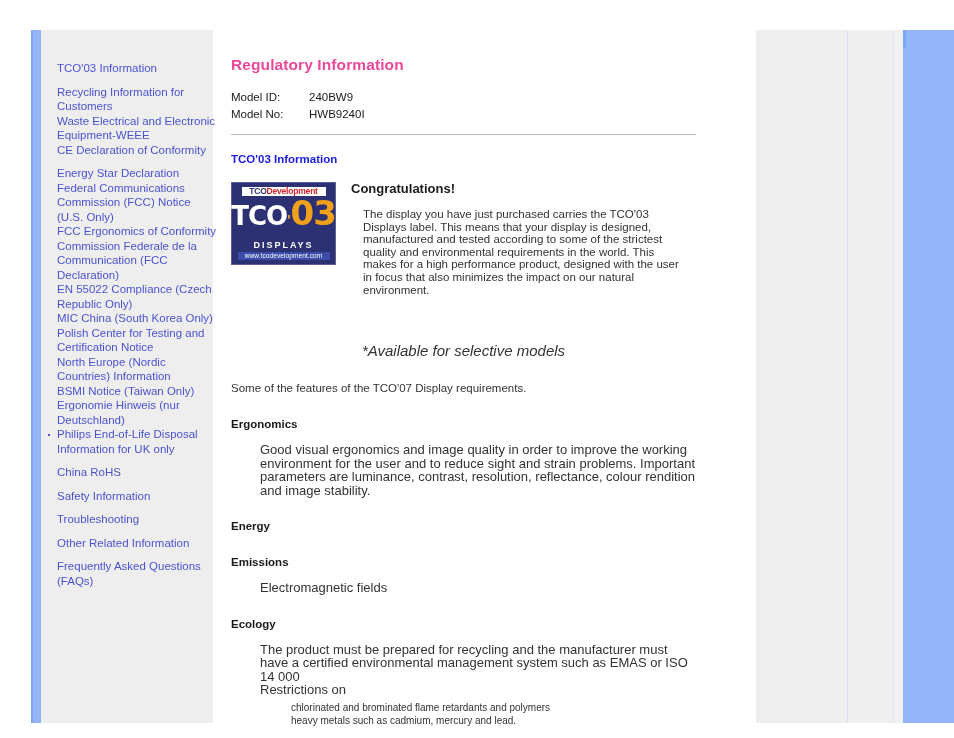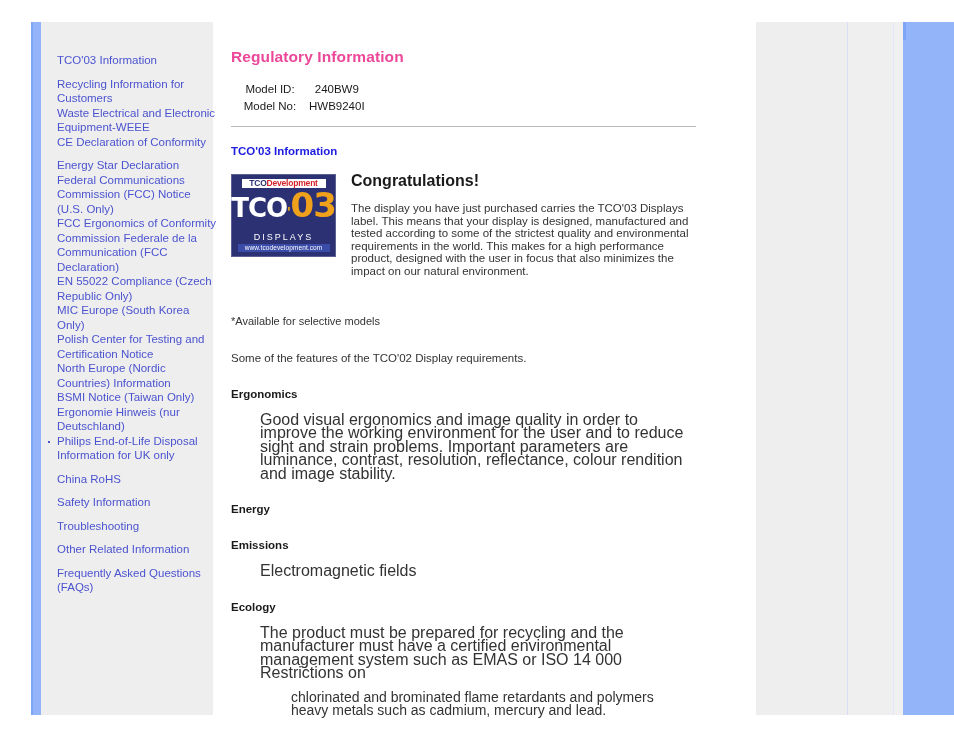--- a/index.html
+++ b/index.html
@@ -12,21 +12,21 @@
     width: 954px;
     height: 738px;
     font-family: "Liberation Sans", sans-serif;
     overflow: hidden;
     position: relative;
   }
 
   
   .page {
     position: absolute;
-    left: 0; top: 0;
+    left: 0; top: 8px;
     width: 954px; height: 609px;
   }
 
   
   .rail-left {
     position: absolute;
     left: 31px; top: 22px;
     width: 10px; height: 693px;
     background: #94b4fa;
   }
@@ -139,21 +139,20 @@
     font-weight: bold;
     color: #ec4899;
     letter-spacing: 0.1px;
   }
 
   table.model {
     border-collapse: collapse;
     margin: 0 0 0 0;
     font-size: 11.5px;
     color: #1a1a1a;
-    text-align: center;
   }
   table.model td {
     padding: 0 0 3px 0;
     vertical-align: top;
   }
   table.model td.label { width: 78px; }
 
   hr.rule {
     border: none;
     border-top: 1px solid #b9b9b9;
@@ -235,21 +234,21 @@
   .tco-big .y {
     color: #f0a11c;
     font-size: 34px;
     font-weight: bold;
     letter-spacing: -1px;
     font-family: "DejaVu Sans", sans-serif;
   }
   .tco-disp {
     color: #ffffff;
     font-size: 9px;
-    font-weight: normal;
+    font-weight: bold;
     letter-spacing: 2px;
     margin-top: 8px;
   }
   .tco-bot {
     width: 92px;
     height: 11px;
     background: #3b4ba8;
     display: flex;
     align-items: center;
     justify-content: center;
@@ -257,56 +256,58 @@
     font-size: 6.5px;
     letter-spacing: 0.1px;
     white-space: nowrap;
     overflow: hidden;
   }
 
   .congrats { flex: 1 1 auto; }
   .congrats .head {
     font-weight: bold;
     color: #1a1a1a;
-    font-size: 16px;
-    margin-bottom: 14px;
+    font-size: 13px;
+    margin-bottom: 3px;
   }
   .congrats p {
-    margin: 0;
+    margin: 12px;
     font-size: 11.5px;
     line-height: 12.6px;
     color: #333333;
   }
 
   .note-italic {
-    font-size: 11px;
+    font-style: italic;
+    font-size: 15px;
     color: #333333;
     margin: 36px 0 0 0;
+    text-align: center;
   }
   .para {
     margin: 23px 0 0 0;
     font-size: 11.5px;
     line-height: 14px;
     color: #333333;
   }
   h3.sub {
     margin: 22px 0 0 0;
     font-size: 11.5px;
     font-weight: bold;
     color: #1a1a1a;
   }
   .indent1 {
     margin: 12px 0 0 29px;
-    font-size: 16px;
+    font-size: 13px;
     line-height: 13.5px;
     color: #333333;
   }
   .indent2 {
-    margin: 11px 0 0 60px;
-    font-size: 14px;
+    margin: 4px 0 0 60px;
+    font-size: 10px;
     line-height: 13.5px;
     color: #333333;
   }
 </style>
 </head>
 <body>
 
 <div class="page">
 
   <div class="rail-left"></div>
@@ -335,21 +336,21 @@
       <a href="#">Waste Electrical and Electronic Equipment-WEEE</a>
       <a href="#">CE Declaration of Conformity</a>
     </div>
 
     <div class="nav-group">
       <a href="#">Energy Star Declaration</a>
       <a href="#">Federal Communications Commission (FCC) Notice (U.S. Only)</a>
       <a href="#">FCC Ergonomics of Conformity</a>
       <a href="#">Commission Federale de la Communication (FCC Declaration)</a>
       <a href="#">EN 55022 Compliance (Czech Republic Only)</a>
-      <a href="#">MIC Europe (South Korea Only)</a>
+      <a href="#">MIC China (South Korea Only)</a>
       <a href="#">Polish Center for Testing and Certification Notice</a>
       <a href="#">North Europe (Nordic Countries) Information</a>
       <a href="#">BSMI Notice (Taiwan Only)</a>
       <a href="#">Ergonomie Hinweis (nur Deutschland)</a>
       <a href="#" class="nav-item-marked"><span class="nav-bullet"></span><span>Philips End-of-Life Disposal</span></a>
       <a href="#">Information for UK only</a>
     </div>
 
     <div class="nav-group">
       <a href="#">China RoHS</a>
@@ -410,21 +411,21 @@
 
       <div class="congrats">
         <div class="head">Congratulations!</div>
         <p>The display you have just purchased carries the TCO'03 Displays label. This means that your display is designed, manufactured and tested according to some of the strictest quality and environmental requirements in the world. This makes for a high performance product, designed with the user in focus that also minimizes the impact on our natural environment.</p>
       </div>
 
     </div>
 
     <div class="note-italic">*Available for selective models</div>
 
-    <div class="para">Some of the features of the TCO'02 Display requirements.</div>
+    <div class="para">Some of the features of the TCO'07 Display requirements.</div>
 
     <h3 class="sub">Ergonomics</h3>
     <div class="indent1">Good visual ergonomics and image quality in order to improve the working environment for the user and to reduce sight and strain problems. Important parameters are luminance, contrast, resolution, reflectance, colour rendition and image stability.</div>
 
     <h3 class="sub">Energy</h3>
 
     <h3 class="sub">Emissions</h3>
     <div class="indent1">
       <div>Electromagnetic fields</div>
     </div>

